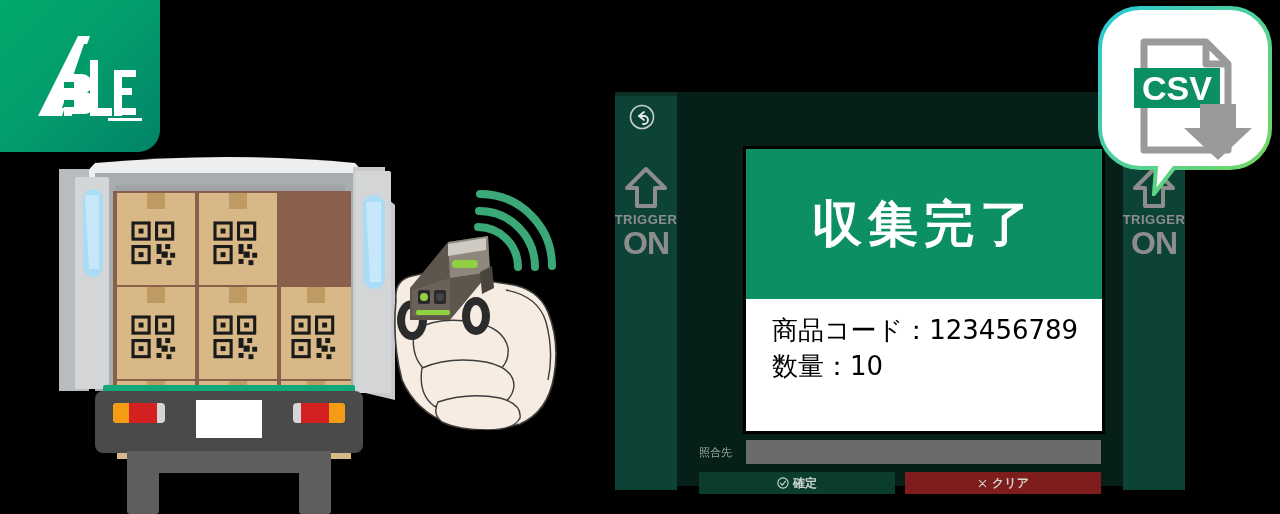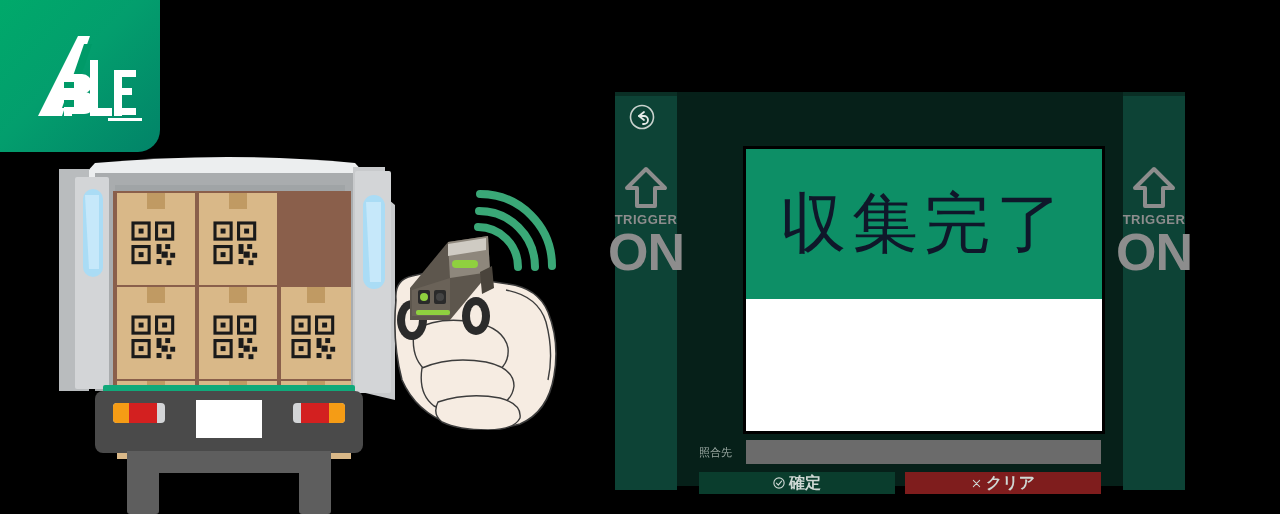--- a/index.html
+++ b/index.html
@@ -28,49 +28,49 @@
   #device-inner{position:absolute;left:62px;top:0;width:446px;height:394px;
     background:#062019;}
 
   .trigger-panel{position:absolute;top:4px;width:62px;height:394px;
     background:#0d4336;display:flex;flex-direction:column;align-items:center;}
   #trigger-left{left:0;}
   #trigger-right{left:508px;}
   .trigger-arrow{margin-top:70px;}
   .trigger-word{color:#8d8d8d;font-size:13px;font-weight:bold;letter-spacing:.5px;
     margin-top:4px;font-family:"Liberation Sans",sans-serif;}
-  .trigger-on{color:#8d8d8d;font-size:52px;font-weight:bold;line-height:.95;
+  .trigger-on{color:#8d8d8d;font-size:32px;font-weight:bold;line-height:.95;
     margin-top:1px;letter-spacing:-1px;}
 
   #back-icon{position:absolute;left:14px;top:12px;width:26px;height:26px;}
 
   #screen-title{position:absolute;left:62px;top:116px;width:446px;
     text-align:center;color:#b8c6c0;font-size:12px;font-weight:bold;
     letter-spacing:1px;}
 
   
   #popup{position:absolute;left:128px;top:54px;width:362px;height:288px;
     background:#fff;border:3px solid #000;box-sizing:border-box;}
   #popup-head{height:150px;background:#0d8f66;display:flex;align-items:center;
     justify-content:center;}
-  #popup-head .big{color:#0f172a;font-size:66px;font-weight:normal;letter-spacing:6px;
+  #popup-head .big{color:#ffffff;font-size:50px;font-weight:bold;letter-spacing:6px;
     font-family:"DejaVu Sans",sans-serif;}
   #popup-body{padding:14px 26px 0 26px;color:#000;}
   #popup-body .line{font-size:26px;line-height:1.38;white-space:nowrap;
     font-family:"DejaVu Sans",sans-serif;}
 
   
   #form-area{position:absolute;left:62px;top:348px;width:446px;border-radius:14px;}
   .field-row{display:flex;align-items:center;gap:14px;padding:0 22px;}
   .field-label{color:#9aa8a2;font-size:11px;white-space:nowrap;
     font-family:"DejaVu Sans",sans-serif;}
   .field-input{flex:1;height:24px;background:#6b6b6b;border:none;}
   .btn-row{display:flex;gap:10px;padding:8px 22px 0 22px;}
   .btn{flex:1;height:22px;display:flex;align-items:center;justify-content:center;
-    color:#cfd8d4;font-size:16px;font-weight:bold;gap:4px;
+    color:#cfd8d4;font-size:12px;font-weight:bold;gap:4px;
     font-family:"DejaVu Sans",sans-serif;}
   .btn.confirm{background:#0a3d2d;}
   .btn.clear{background:#7f1d1d;}
 
   
   #csv-bubble{position:absolute;left:1096px;top:4px;width:178px;height:192px;}
 </style>
 </head>
 <body>
 
@@ -355,20 +355,24 @@
       <circle cx="13" cy="13" r="11.5" fill="none" stroke="#c9d2ce" stroke-width="1.6"></circle>
       <path d="M15 8 L10 12 L15 16" fill="none" stroke="#e5ebe8" stroke-width="1.8" stroke-linecap="round" stroke-linejoin="round"></path>
       <path d="M10 12 h5 a4 4 0 0 1 0 8 h-1" fill="none" stroke="#e5ebe8" stroke-width="1.8" stroke-linecap="round"></path>
     </svg>
 
     <div id="screen-title">作業画面</div>
 
     <div id="popup">
       <div id="popup-head">
         <span class="big">収集完了</span>
+      </div>
+      <div id="popup-body">
+        <div class="line">商品コード：123456789</div>
+        <div class="line">数量：10</div>
       </div>
     </div>
 
     <div id="form-area">
       <div class="field-row">
         <span class="field-label">照合先</span>
         <div class="field-input" title=""></div>
       </div>
       <div class="btn-row">
         <div class="btn confirm">
@@ -381,14 +385,34 @@
         <div class="btn clear">
           <svg width="11" height="11" viewBox="0 0 14 14">
             <path d="M3 3 L11 11 M11 3 L3 11" fill="none" stroke="#cfd8d4" stroke-width="1.3" stroke-linecap="round"></path>
           </svg>
           <span>クリア</span>
         </div>
       </div>
     </div>
   </div>
 
+  <div id="csv-bubble">
+    <svg viewBox="0 0 178 192" width="178" height="192">
+      <defs>
+        <linearGradient id="bubbleStroke" x1="0" y1="0" x2="1" y2="1">
+          <stop offset="0%" stop-color="#29c7d6"></stop>
+          <stop offset="100%" stop-color="#7ad957"></stop>
+        </linearGradient>
+      </defs>
+      <path d="M44 4 H134 A40 40 0 0 1 174 44 V124 A40 40 0 0 1 134 164
+               H78 L58 190 L60 164 H44 A40 40 0 0 1 4 124 V44 A40 40 0 0 1 44 4 Z" fill="#ffffff" stroke="url(#bubbleStroke)" stroke-width="4"></path>
+
+      <g>
+        <path d="M48 38 H110 L132 60 V146 H48 Z" fill="#ffffff" stroke="#9a9a9a" stroke-width="7" stroke-linejoin="round"></path>
+        <path d="M110 38 V60 H132" fill="none" stroke="#9a9a9a" stroke-width="7" stroke-linejoin="round"></path>
+        <rect x="38" y="64" width="86" height="40" fill="#0d8f66"></rect>
+        <text x="81" y="96" text-anchor="middle" fill="#ffffff" font-size="34" font-weight="bold" font-family="Liberation Sans, sans-serif">CSV</text>
+        <path d="M104 100 H140 V124 H156 L122 156 L88 124 H104 Z" fill="#9a9a9a"></path>
+      </g>
+    </svg>
+  </div>
 
 </div>
 
 </body></html>

